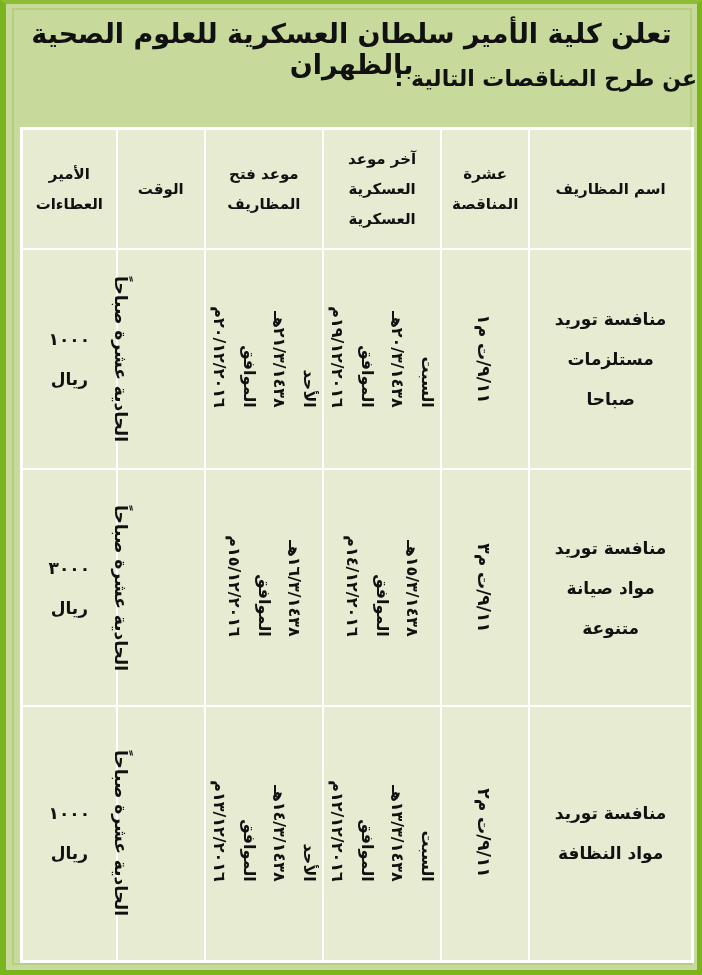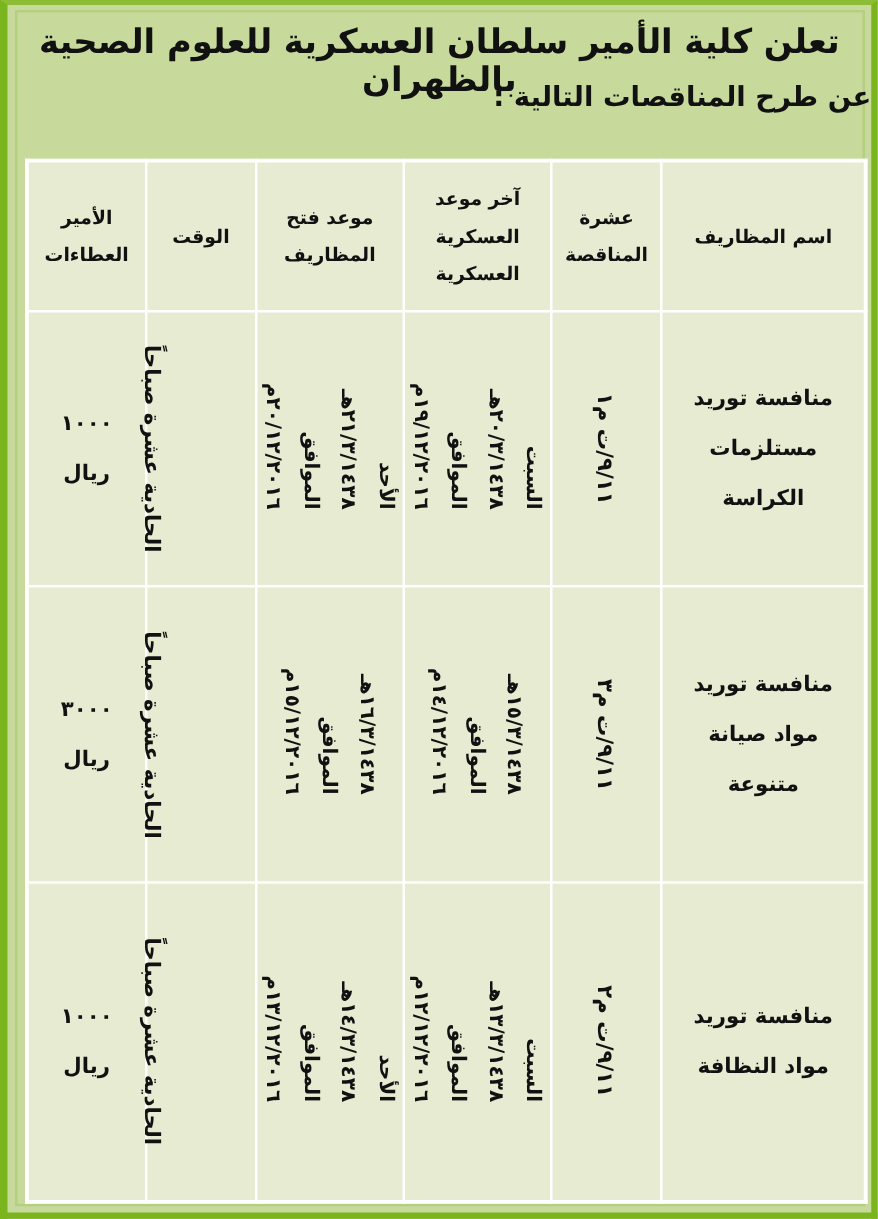--- a/index.html
+++ b/index.html
@@ -103,21 +103,21 @@
           <span class="line">العطاءات</span>
         </th>
       </tr>
     </thead>
     <tbody>
 
       <tr style="height:220px;">
         <td>
           <span class="line">منافسة توريد</span>
           <span class="line">مستلزمات</span>
-          <span class="line">الكراسة</span>
+          <span class="line">صباحا</span>
         </td>
         <td>
           <span class="rot">٩/١١/ت م١</span>
         </td>
         <td>
           <span class="rot-multi">
             <span class="line">السبت</span>
             <span class="line">٢٠/٣/١٤٣٨هـ</span>
             <span class="line">الموافق</span>
             <span class="line">١٩/١٢/٢٠١٦م</span>

